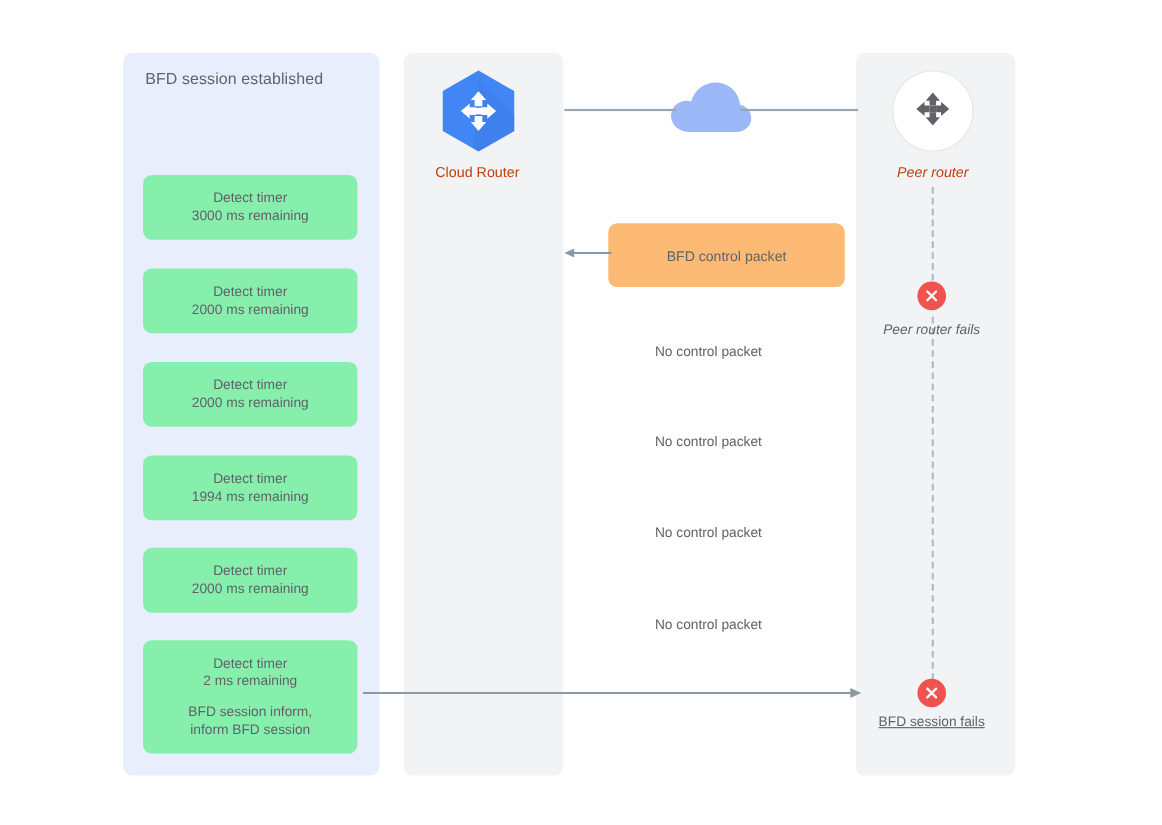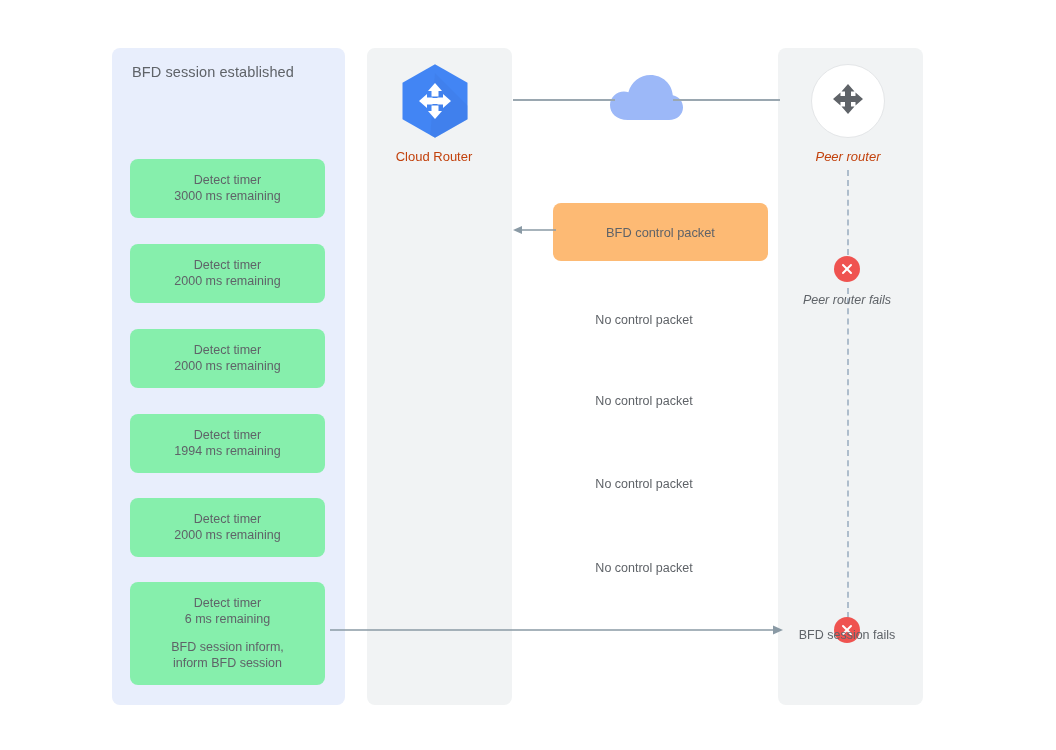--- a/index.html
+++ b/index.html
@@ -206,21 +206,21 @@
     <span class="line">1994 ms remaining</span>
   </div>
 
   <div class="timer-card" style="top:498px; height:59px;">
     <span class="line">Detect timer</span>
     <span class="line">2000 ms remaining</span>
   </div>
 
   <div class="timer-card" style="top:582px; height:103px;">
     <span class="line">Detect timer</span>
-    <span class="line">6 ms remaining</span>
+    <span class="line">2 ms remaining</span>
     <span class="gap"></span>
     <span class="line">BFD session inform,</span>
     <span class="line">inform BFD session</span>
   </div>
 
   <div class="hex-icon">
     <svg width="72" height="76" viewBox="0 0 72 76">
       <defs>
         <clipPath id="hexclip">
           <path d="M36 1.2 L68.5 19.8 L68.5 56.2 L36 74.8 L3.5 56.2 L3.5 19.8 Z"></path>
@@ -304,15 +304,15 @@
     </svg>
   </div>
   <div class="fail-label" style="left:747px; top:293px;font-style:italic;">Peer router fails</div>
 
   <div class="fail-circle" style="left:834px; top:617px;">
     <svg width="14" height="14" viewBox="0 0 14 14">
       <line x1="3" y1="3" x2="11" y2="11" stroke="#ffffff" stroke-width="2" stroke-linecap="round"></line>
       <line x1="11" y1="3" x2="3" y2="11" stroke="#ffffff" stroke-width="2" stroke-linecap="round"></line>
     </svg>
   </div>
-  <div class="fail-label" style="left:747px; top:628px;">BFD session fails</div>
+  <div class="fail-label" style="left:747px; top:649px;text-decoration:underline;">BFD session fails</div>
 
 </div>
 
 </body></html>

